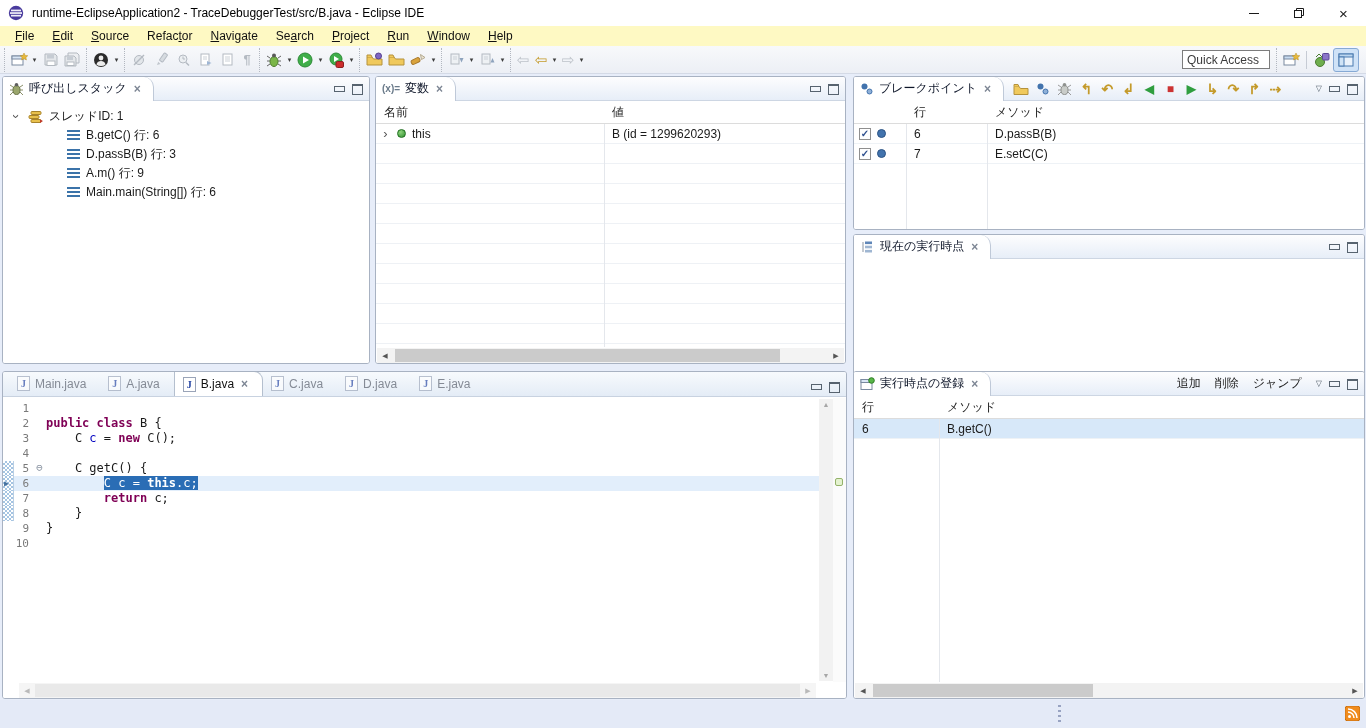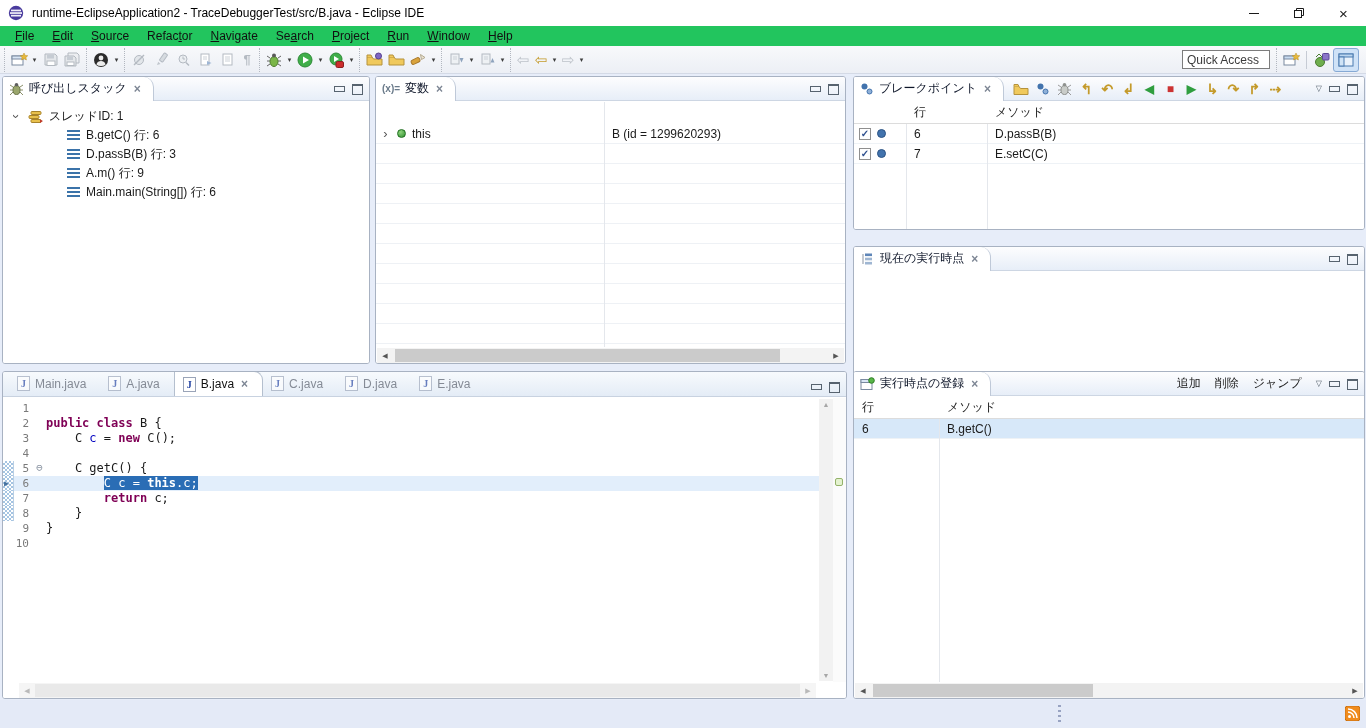--- a/index.html
+++ b/index.html
@@ -8,21 +8,21 @@
 
   
   .titlebar { height:26px; background:#fff; display:flex; align-items:center; padding-left:8px; }
   .titlebar .ttl { margin-left:8px; font-size:12px; color:#000; }
   .wctrls { margin-left:auto; display:flex; height:100%; }
   .wbtn { width:45px; height:100%; display:flex; align-items:center; justify-content:center; }
   .wmin-bar { width:10px; height:1px; background:#1a1a1a; display:block; }
   .wclose-x { font-size:15px; color:#1a1a1a; }
 
   
-  .menubar { height:20px; background:#22c55e; display:flex; align-items:center; padding-left:6px; }
+  .menubar { height:20px; background:#fef9c3; display:flex; align-items:center; padding-left:6px; }
   .menu-item { padding:2px 9px; color:#111; }
   .menu-item .u { text-decoration:underline; }
 
   
   .toolbar { height:28px; background:linear-gradient(#f8f9fb,#eceff5); border-bottom:1px solid #d4dae6; display:flex; align-items:center; padding:0 4px; }
   .tgroup { display:flex; align-items:center; height:24px; padding:0 3px; border-left:1px dotted #b2b7c0; }
   .tbtn { width:22px; height:22px; display:flex; align-items:center; justify-content:center; }
   .tbtn.narrow { width:18px; }
   .dd { font-size:7px; color:#3c3c3c; width:9px; text-align:center; }
   .glyph-gray { color:#b4bac2; font-weight:bold; font-size:13px; }
@@ -429,20 +429,24 @@
         <span style="color:#6a7a8a;font-size:10px;font-weight:bold">(x)=</span>
         <span class="ptitle">変数</span>
         <span class="tabclose">×</span>
       </div>
       <div class="pbtns">
         <span class="minbtn"></span>
         <span class="maxbtn"></span>
       </div>
     </div>
     <div class="pbody">
+      <div class="grid-head" style="grid-template-columns:228px 1fr">
+        <span>名前</span>
+        <span>値</span>
+      </div>
       <div class="vline" style="left:228px;top:0;bottom:16px"></div>
       <div class="var-body">
 
           <div class="var-row">
             <span class="var-name">
               <span class="exp">›</span>
               <span class="gdot"></span>
               <span>this</span>
             </span>
             <span class="cell">B (id = 1299620293)</span>
@@ -566,21 +570,21 @@
               <span class="cbx">✓</span>
               <span class="bdot"></span>
             </span>
             <span class="cell">7</span>
             <span class="cell">E.setC(C)</span>
           </div>
         </div>
     </div>
   </div>
 
-  <div class="panel" style="left:853px;top:172px;width:512px;height:142px">
+  <div class="panel" style="left:853px;top:160px;width:512px;height:142px">
     <div class="phead">
       <div class="ptab">
         <svg width="15" height="14">
           <line x1="3" y1="2" x2="3" y2="12" stroke="#8a94a2"></line>
           <rect x="5" y="1.5" width="7" height="2.6" fill="#5f86b8"></rect>
           <rect x="5" y="5.7" width="7" height="2.6" fill="#9fb6d2"></rect>
           <rect x="5" y="9.9" width="7" height="2.6" fill="#9fb6d2"></rect>
         </svg>
         <span class="ptitle">現在の実行時点</span>
         <span class="tabclose">×</span>

